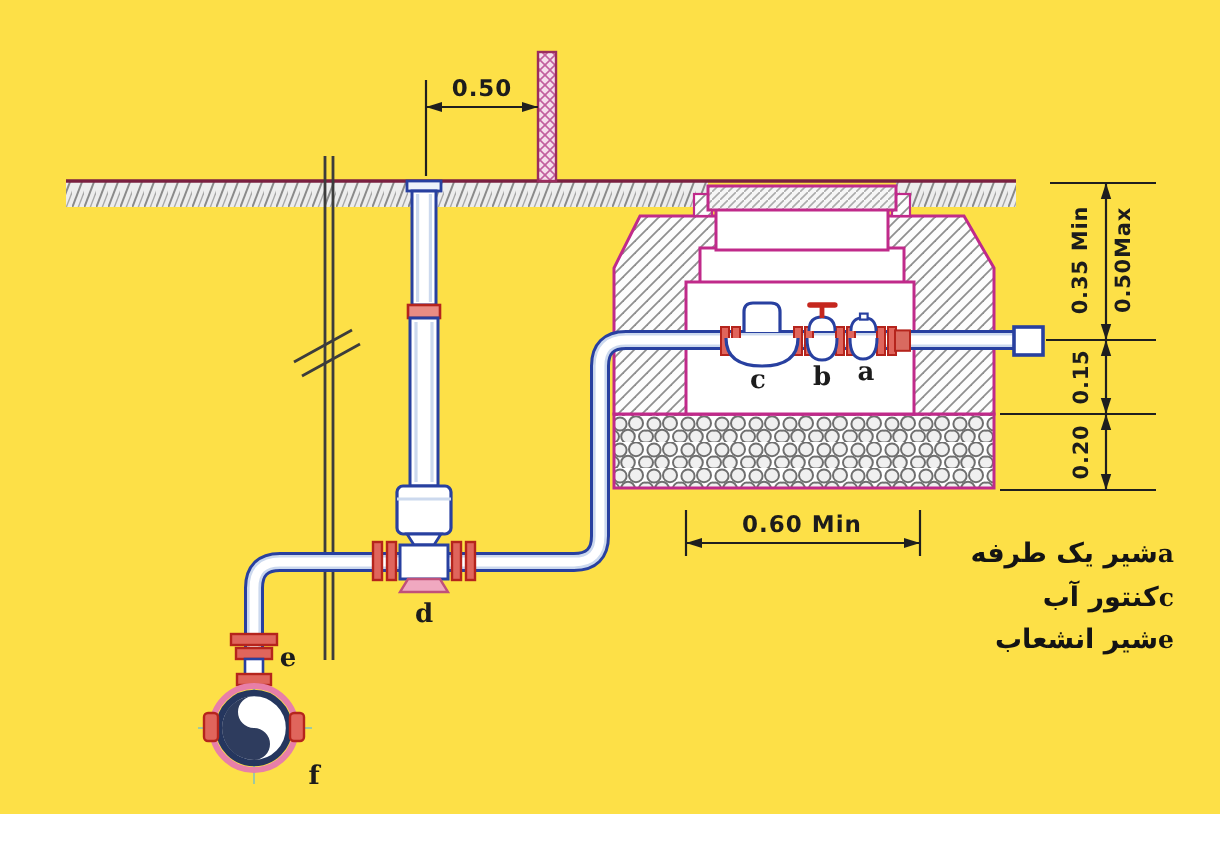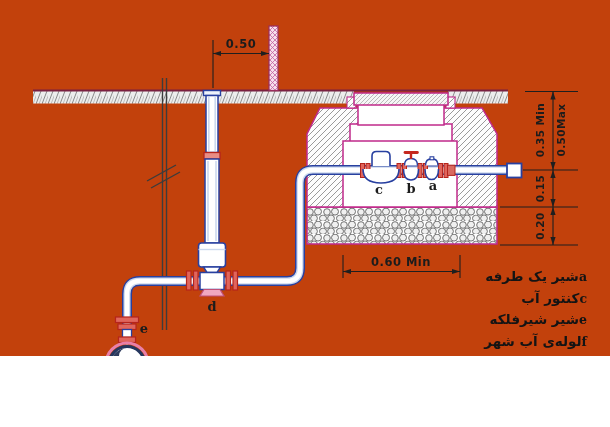--- a/index.html
+++ b/index.html
@@ -1,16 +1,16 @@
 <!DOCTYPE html>
 <html><head>
 <meta charset="utf-8">
 <style>
   html,body{margin:0;padding:0;background:#ffffff;}
-  #stage{position:relative;width:610px;height:356px;background:#c2410c;overflow:hidden;
+  #stage{position:relative;width:610px;height:407px;background:#fde047;overflow:hidden;
          font-family:"DejaVu Sans",sans-serif;}
   svg{position:absolute;left:0;top:0;}
   svg text{font-family:"DejaVu Sans",sans-serif;fill:#1c1c1c;}
   .dim-text{font-size:11.5px;font-weight:bold;letter-spacing:.5px;}
   .dim-text-v{font-size:10.5px;font-weight:bold;letter-spacing:.4px;}
   .part-letter{font-family:"DejaVu Serif",serif;font-size:13px;font-weight:bold;}
   #legend{position:absolute;right:19px;top:266px;direction:rtl;text-align:right;
           font-size:13.5px;line-height:21.5px;color:#141414;font-weight:bold;white-space:nowrap;}
   .legend-row{height:21.5px;}
   .legend-letter{font-family:"DejaVu Serif",serif;font-size:12.5px;font-weight:bold;
@@ -193,16 +193,15 @@
     <text x="379" y="194" text-anchor="middle" class="part-letter">c</text>
     <text x="212" y="311" text-anchor="middle" class="part-letter">d</text>
     <text x="144" y="333" text-anchor="middle" class="part-letter">e</text>
     <text x="157" y="392" text-anchor="middle" class="part-letter">f</text>
   </g>
 </svg>
 
 <div id="legend">
   <div class="legend-row"><span class="legend-letter">a</span><span>شیر یک طرفه</span></div>
   <div class="legend-row"><span class="legend-letter">c</span><span>کنتور آب</span></div>
-  <div class="legend-row"><span class="legend-letter">e</span><span>شیر شیرفلکه</span></div>
-  <div class="legend-row"><span class="legend-letter">f</span><span>لوله‌ی آب شهر</span></div>
+  <div class="legend-row"><span class="legend-letter">e</span><span>شیر انشعاب</span></div>
 </div>
 </div>
 
 </body></html>

